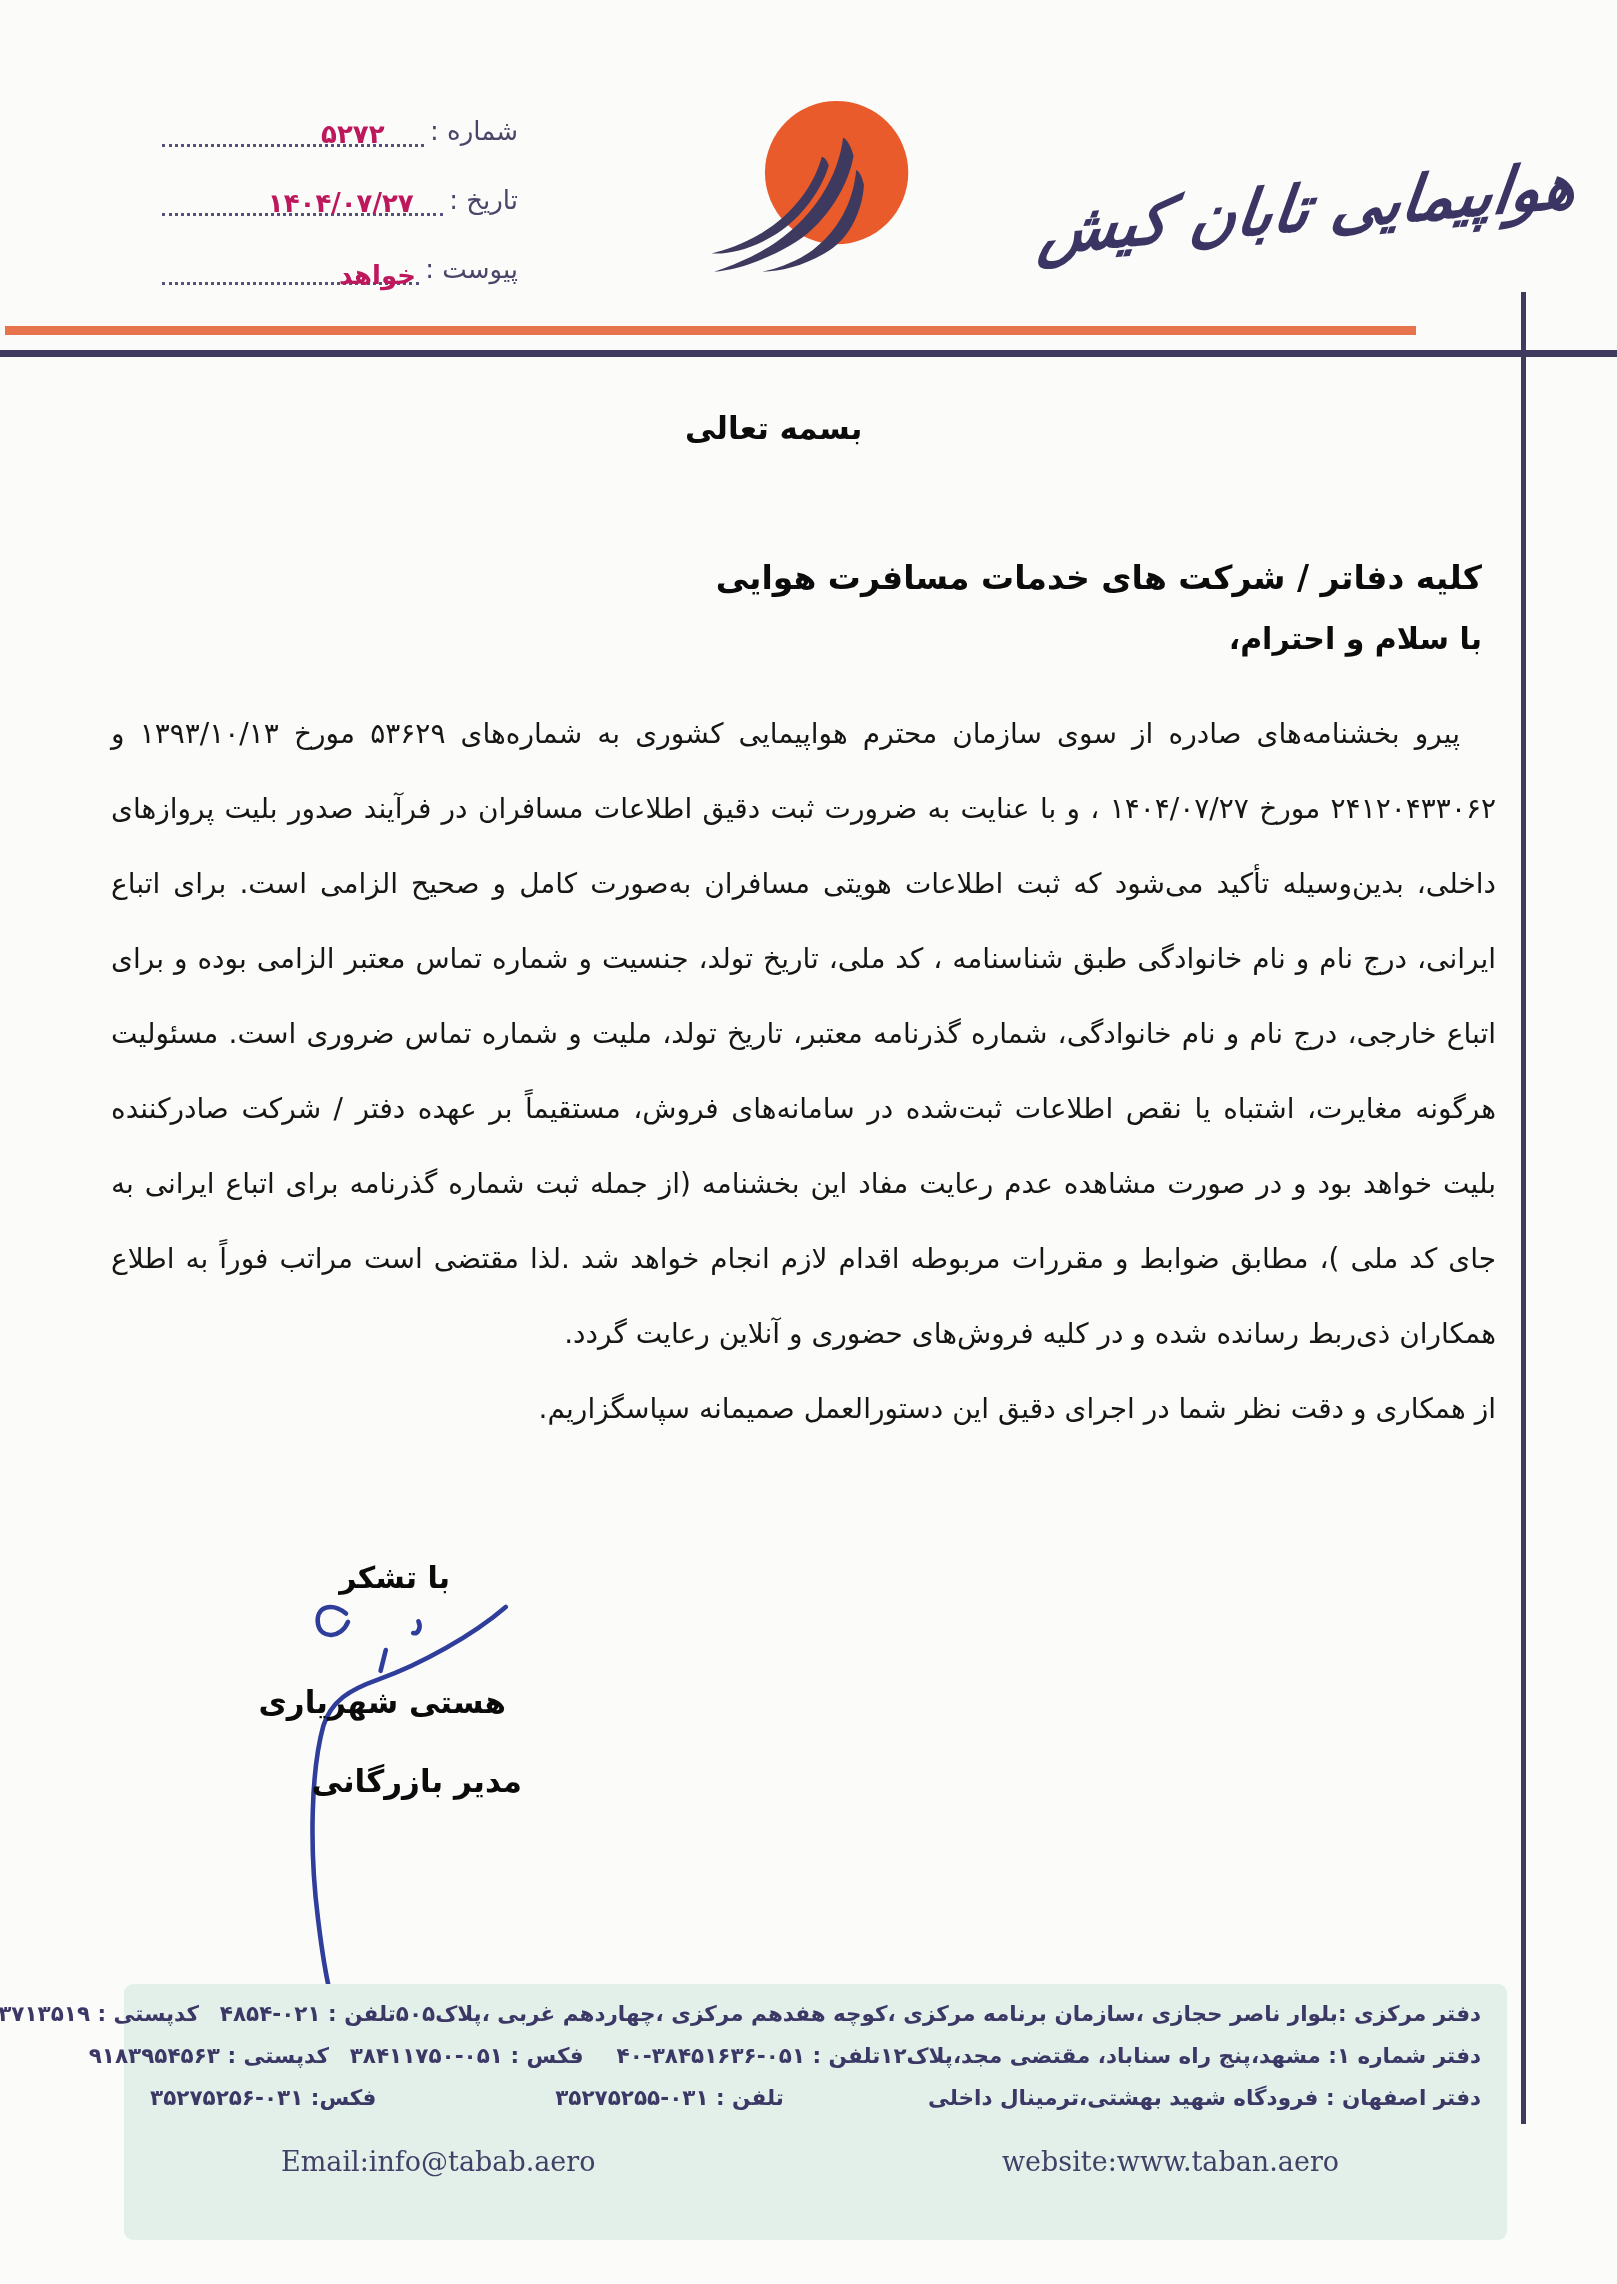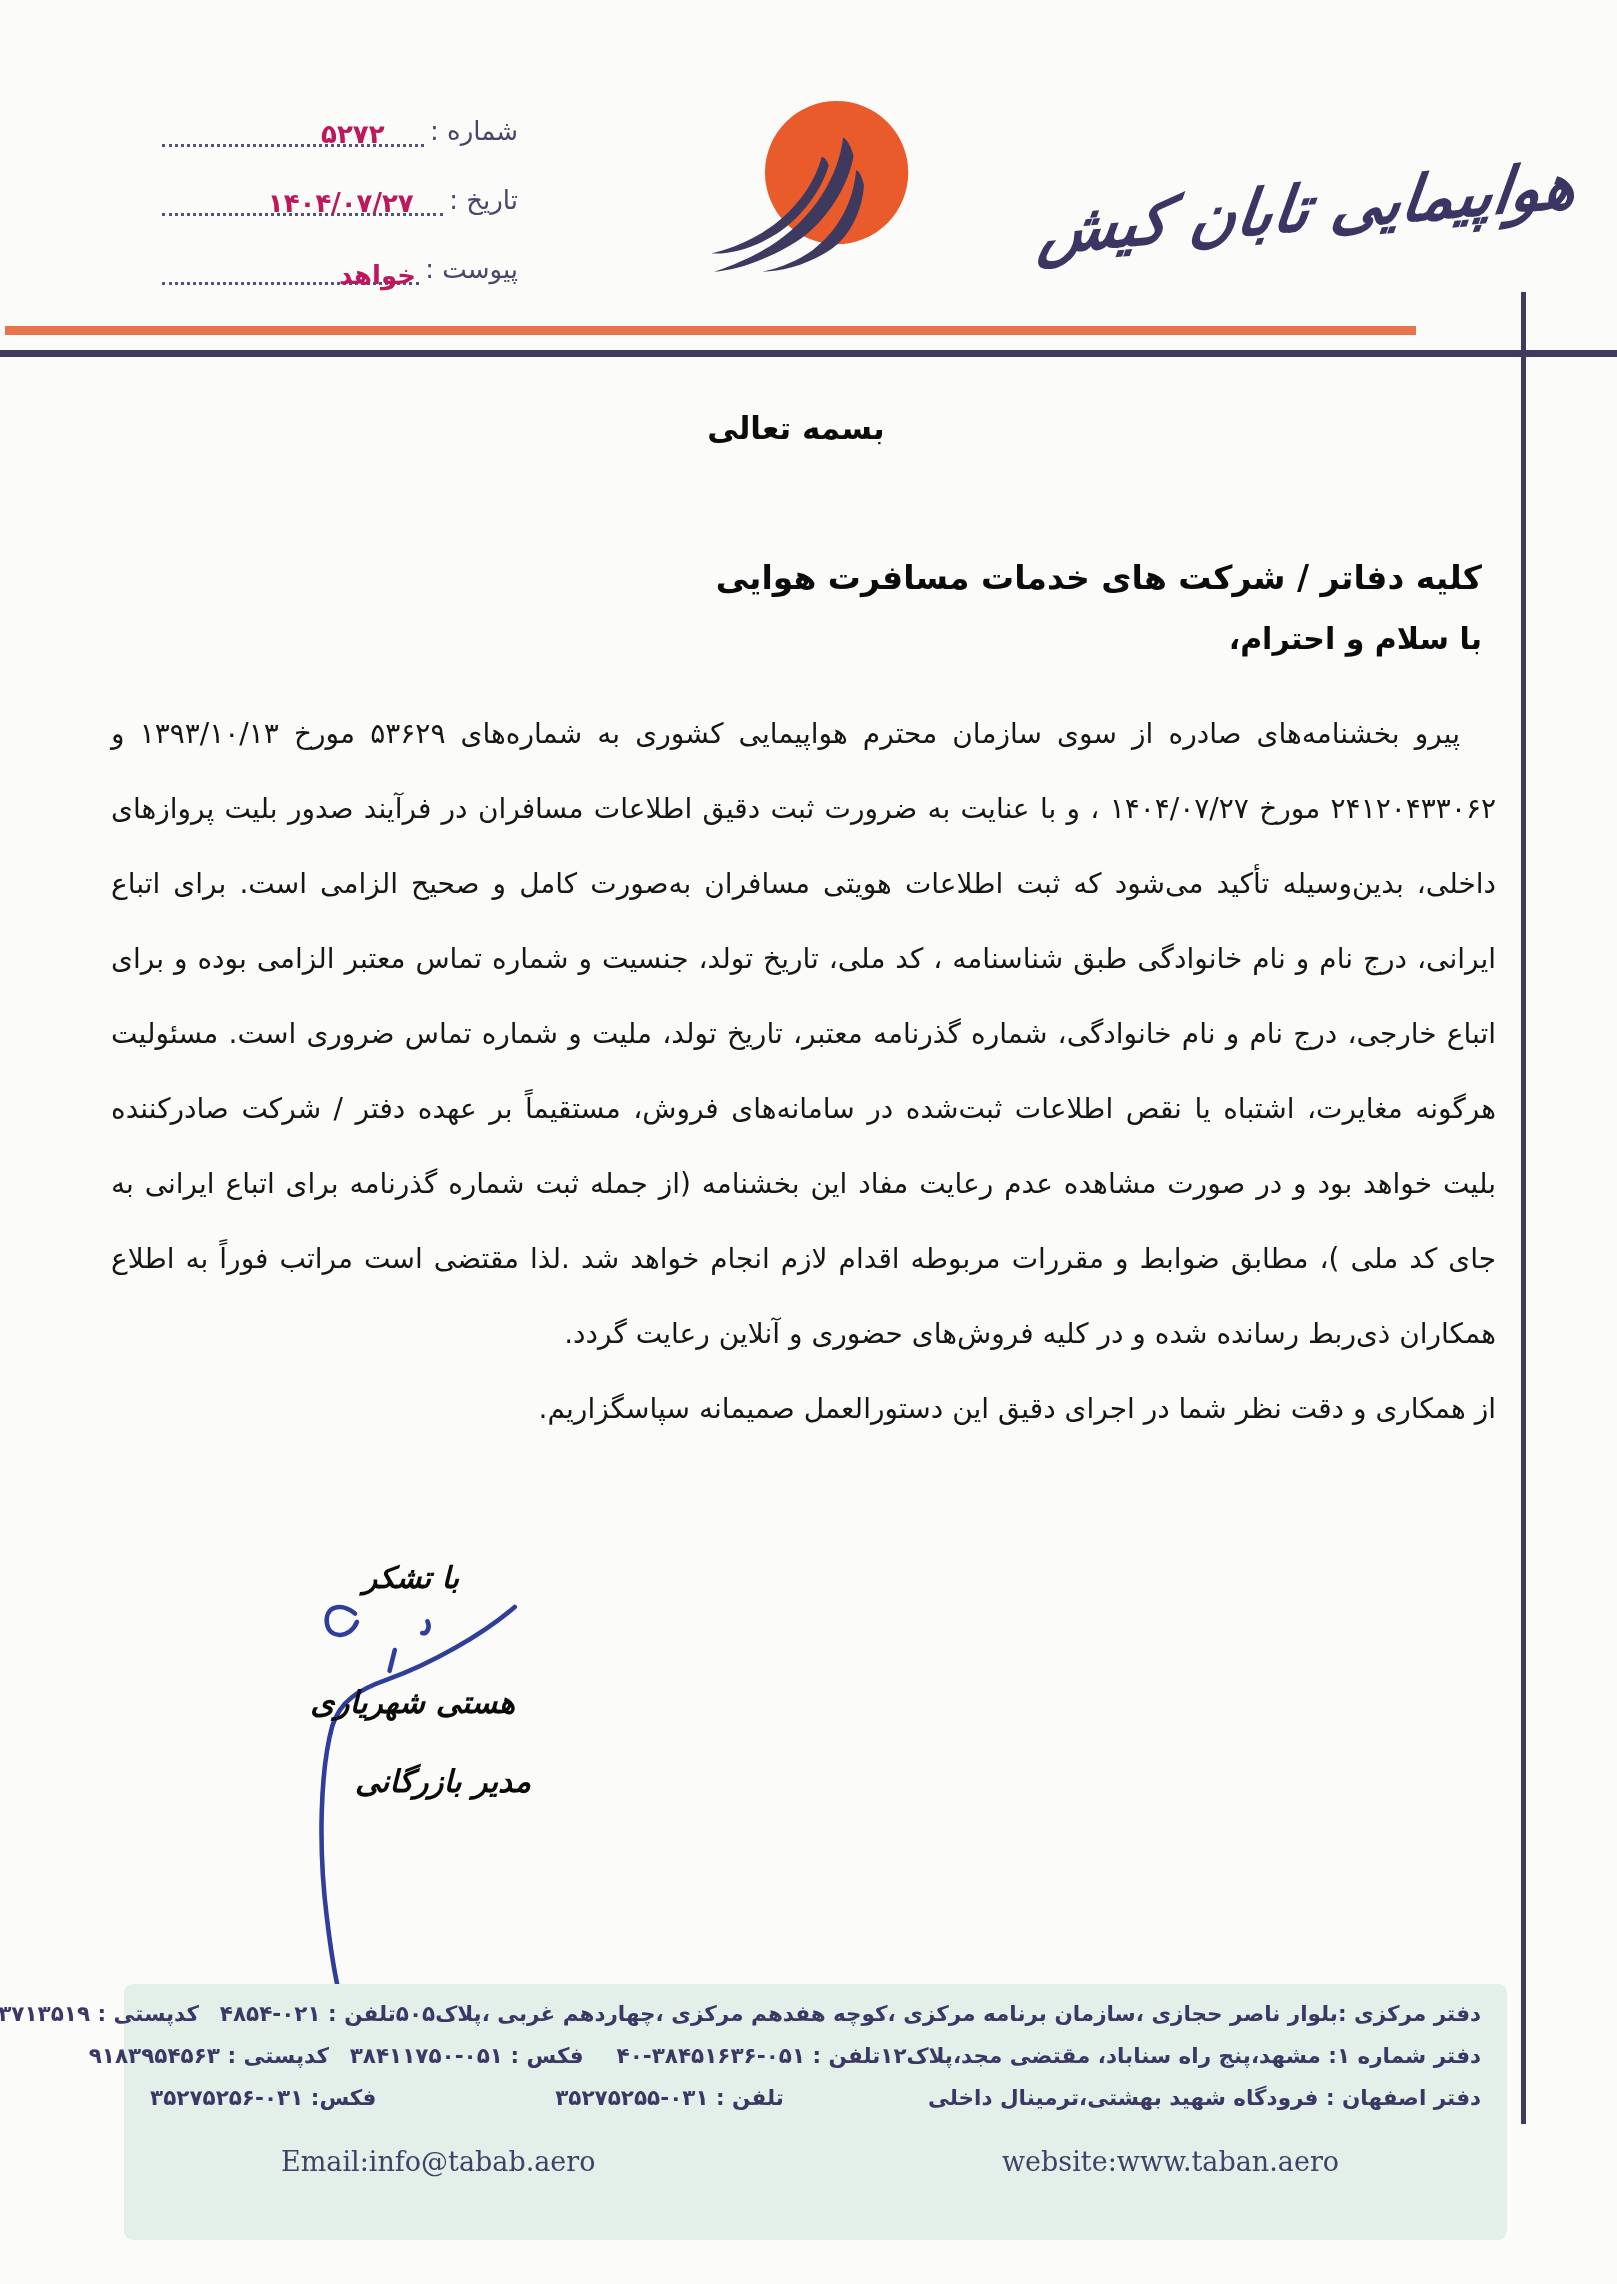--- a/index.html
+++ b/index.html
@@ -32,33 +32,33 @@
     color:#3a3562;transform:rotate(-5deg) skewX(-12deg);
     white-space:nowrap;
   }
 
   
   #orange-rule{left:5.2px;top:326px;width:1411px;height:8.5px;background:#e8744e;}
   #navy-rule{left:0;top:350px;width:1618px;height:7.2px;background:#3e3b5e;}
   #v-rule{left:1521px;top:292px;width:5.2px;height:1832px;background:#3e3b5e;}
 
   
-  #bismillah{left:685px;top:410px;width:222px;text-align:center;
+  #bismillah{left:685px;top:410px;width:222px;text-align:left;
     font-size:31px;font-weight:bold;color:#0c0c0c;}
   #addressee{right:136px;top:558px;font-size:33px;font-weight:bold;color:#0c0c0c;direction:rtl;white-space:nowrap;}
   #salutation{right:136px;top:621px;font-size:30px;font-weight:bold;color:#0c0c0c;direction:rtl;white-space:nowrap;}
 
   #body-text{left:111px;top:696px;width:1385px;direction:rtl;}
   #body-text p{margin:0;font-size:28px;line-height:75px;color:#161616;
     text-align:justify;text-justify:inter-word;}
   p#body-par{text-indent:36px;}
   p#closing-par{text-align:right;}
 
   
-  #sig-block{left:267px;top:1553px;width:339px;height:470px;direction:rtl;font-style:italic;}
+  #sig-block{left:258px;top:1553px;width:339px;height:470px;direction:rtl;}
   .sig-txt{position:absolute;font-weight:bold;color:#0b0b0b;white-space:nowrap;}
   #sig-thanks{right:147px;top:6.5px;font-size:30px;}
   #sig-name{right:91px;top:131px;font-size:31px;}
   #sig-title{right:75px;top:210px;font-size:31px;}
   #sig-svg{left:0;top:19.6px;}
 
   
   #footer-box{left:124px;top:1984px;width:1383px;height:256px;background:#e3f0e9;border-radius:9px;}
   #footer-rows{position:absolute;left:26px;top:17px;right:26px;direction:rtl;}
   .frow{display:flex;direction:rtl;justify-content:space-between;align-items:baseline;

